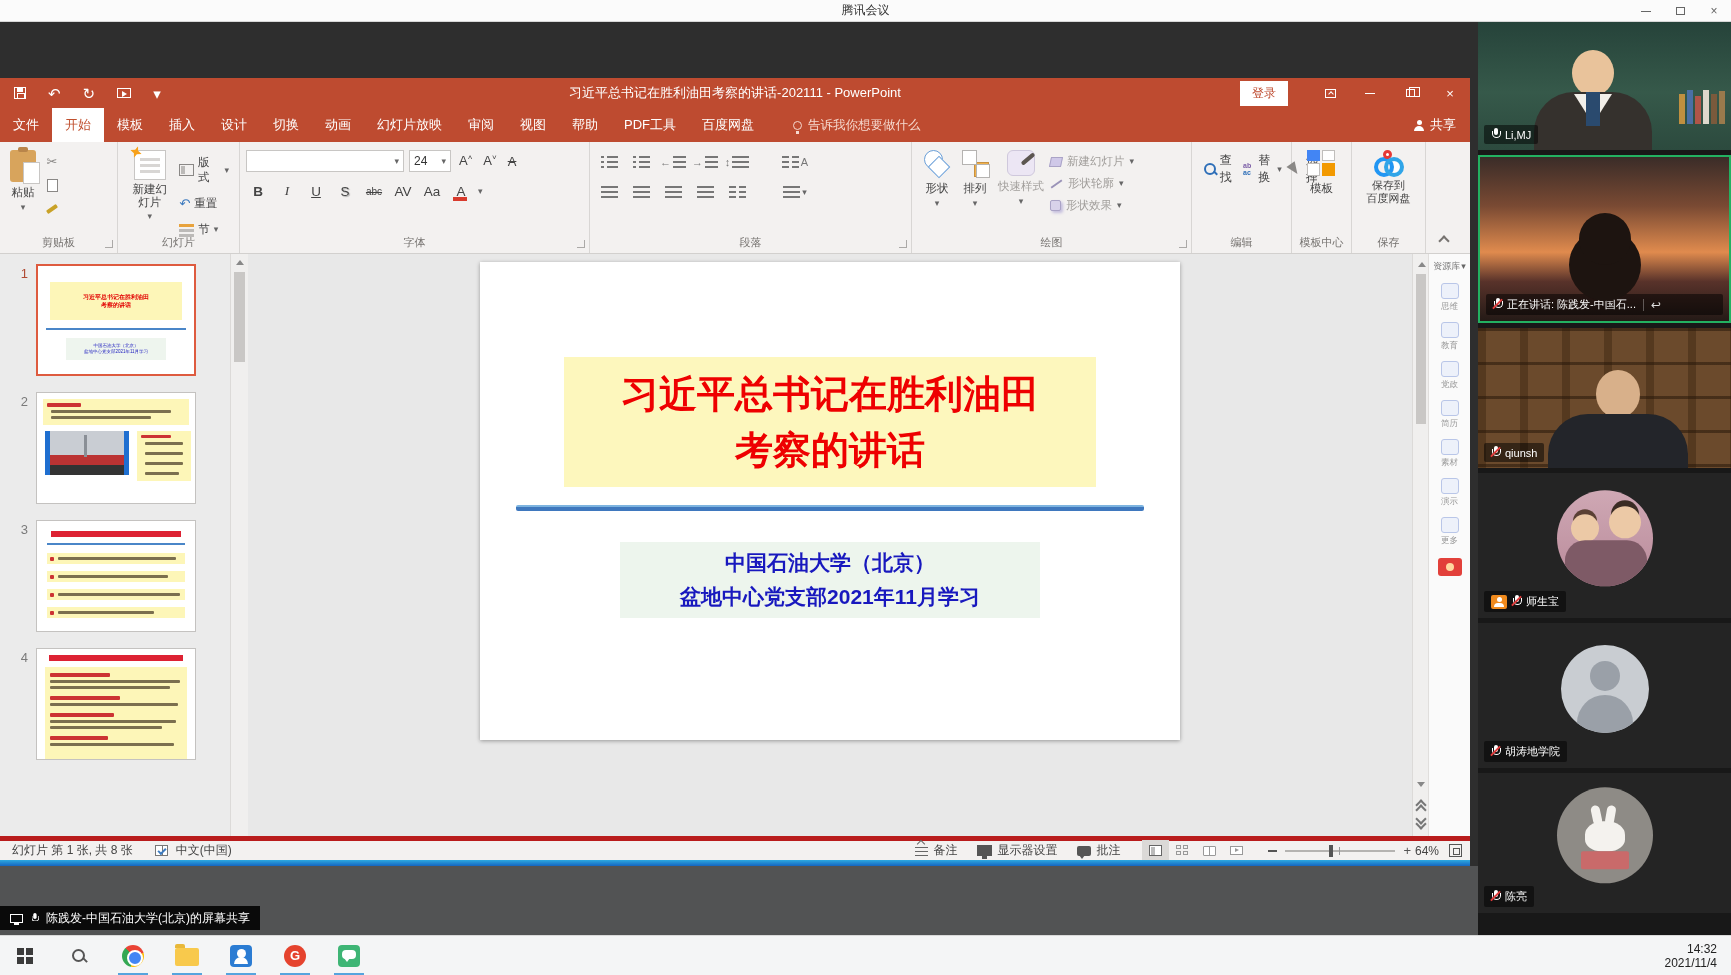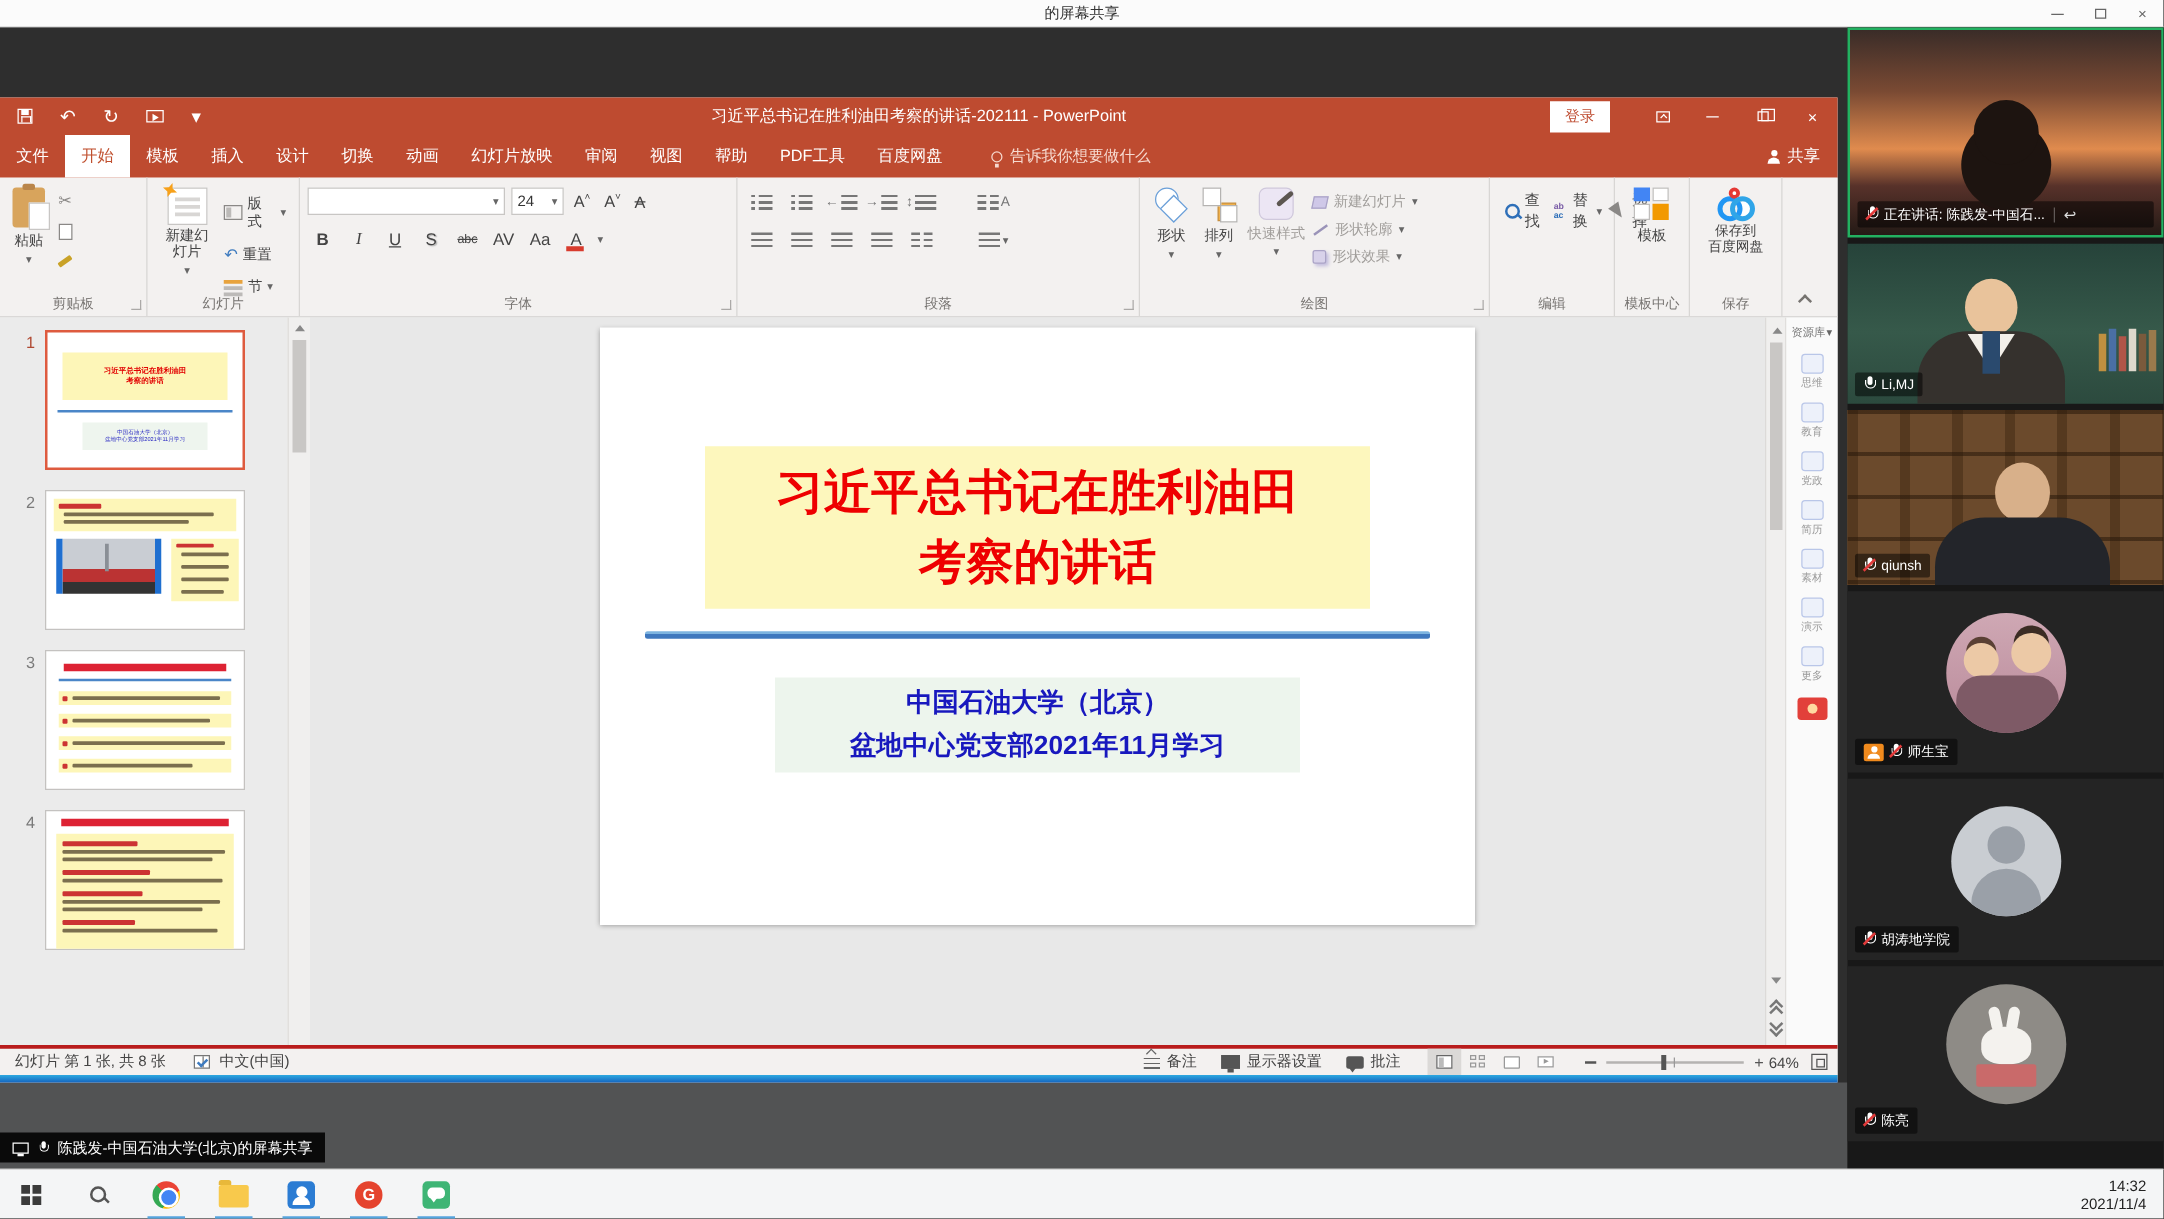--- a/index.html
+++ b/index.html
@@ -201,21 +201,21 @@
 
   .rstrip { width:42px; background:#fafafa; border-left:1px solid #e0dedc; display:flex; flex-direction:column; align-items:center; padding-top:6px; }
   .rhead { font-size:9px; color:#777; display:flex; align-items:center; gap:1px; margin-bottom:10px; }
   .ritem { display:flex; flex-direction:column; align-items:center; gap:2px; margin-bottom:9px; }
   .ricon { width:18px; height:16px; background:#edf1fa; border:1px solid #b9c6e8; border-radius:3px; }
   .ritem span.rlabel { font-size:8.5px; color:#999; }
   .rpromo { width:24px; height:18px; background:#e2403a; border-radius:3px; margin-top:2px; position:relative; }
   .rpromo::after { content:""; position:absolute; left:8px; top:5px; width:8px; height:8px; background:#ffd9a0; border-radius:50%; }
 
   
-  .pstatus { height:24px; background:#f3f1f0; border-top:3px solid #b91c1c; display:flex; align-items:center; font-size:12px; color:#444; flex:0 0 24px; padding:0 8px 0 12px; }
+  .pstatus { height:24px; background:#f3f1f0; border-top:5px solid #b91c1c; display:flex; align-items:center; font-size:12px; color:#444; flex:0 0 24px; padding:0 8px 0 12px; }
   .sp { margin-right:22px; white-space:nowrap; }
   .ic-spell { position:relative; width:13px; height:11px; border:1px solid #777; background:#fff; margin-right:8px; }
   .ic-spell::before { content:""; position:absolute; left:6px; top:0; width:1px; height:9px; background:#777; }
   .ic-spell::after { content:""; position:absolute; left:2px; top:2px; width:6px; height:3px; border-left:2px solid #3e7bbf; border-bottom:2px solid #3e7bbf; transform:rotate(-45deg); }
   .spacer { flex:1; }
   .sbtn { display:flex; align-items:center; gap:5px; margin-left:20px; white-space:nowrap; }
   .ic-notes { width:13px; height:10px; background:repeating-linear-gradient(to bottom,#666 0 1.5px,transparent 1.5px 4px); position:relative; margin-top:3px; }
   .ic-notes::before { content:""; position:absolute; left:3px; top:-6px; width:5px; height:5px; border-left:1.5px solid #666; border-top:1.5px solid #666; transform:rotate(45deg); }
   .ic-monitor { width:15px; height:11px; border:1.5px solid #555; background:#555; position:relative; }
   .ic-monitor::after { content:""; position:absolute; left:4px; bottom:-4px; width:5px; height:3px; background:#555; }
@@ -315,21 +315,21 @@
   .ic-green::before { content:""; position:absolute; left:4px; top:5px; width:14px; height:9px; background:#fff; border-radius:4px; }
   .ic-green::after { content:""; position:absolute; left:6px; top:13px; border-left:3px solid transparent; border-right:3px solid transparent; border-top:4px solid #fff; }
   .clock { margin-left:auto; text-align:right; padding-right:14px; font-size:12px; line-height:14px; color:#222; }
 </style>
 </head>
 <body>
 
 <div class="screen">
 
   <div class="mtitle">
-    <span class="t">的屏幕共享</span>
+    <span class="t">腾讯会议</span>
     <div class="mwin">
       <span class="wc">
           <span class="ic-min"></span>
         </span>
       <span class="wc">
           <span class="ic-restore"></span>
         </span>
       <span class="wc">
           <span>×</span>
         </span>
@@ -828,48 +828,48 @@
   </div>
 
   <div class="share-label">
     <span class="ic-screen"></span>
     <span class="mic" style="transform:scale(.85);"></span>
     <span>陈践发-中国石油大学(北京)的屏幕共享</span>
   </div>
 
   <div class="vpanel">
 
-    <div class="tile active-speaker scene-sunset" style="height:168px;">
-      <div class="chip full">
-        <span class="mic muted">
-            <i></i>
-          </span>
-        <span class="nm">正在讲话: 陈践发-中国石...</span>
-        <span class="div"></span>
-        <span class="reply">↩</span>
-      </div>
-    </div>
-
     <div class="tile scene-board" style="height:128px;">
       <span class="p-head p2-head"></span>
       <span class="p2-body"></span>
       <span class="books">
         <span style="height:30px;background:#c09040;"></span>
           <span style="height:34px;background:#4a6fa5;"></span>
           <span style="height:28px;background:#b05548;"></span>
           <span style="height:34px;background:#ded8cc;"></span>
           <span style="height:30px;background:#7a5a3c;"></span>
           <span style="height:33px;background:#9a7a4c;"></span>
       </span>
       <div class="chip">
         <span class="mic"></span>
         <span class="nm">Li,MJ</span>
       </div>
     </div>
 
+    <div class="tile active-speaker scene-sunset" style="height:168px;">
+      <div class="chip full">
+        <span class="mic muted">
+            <i></i>
+          </span>
+        <span class="nm">正在讲话: 陈践发-中国石...</span>
+        <span class="div"></span>
+        <span class="reply">↩</span>
+      </div>
+    </div>
+
     <div class="tile scene-shelf" style="height:140px;">
       <span class="p-head p3-head"></span>
       <span class="p3-body"></span>
       <div class="chip">
         <span class="mic muted">
             <i></i>
           </span>
         <span class="nm">qiunsh</span>
       </div>
     </div>

